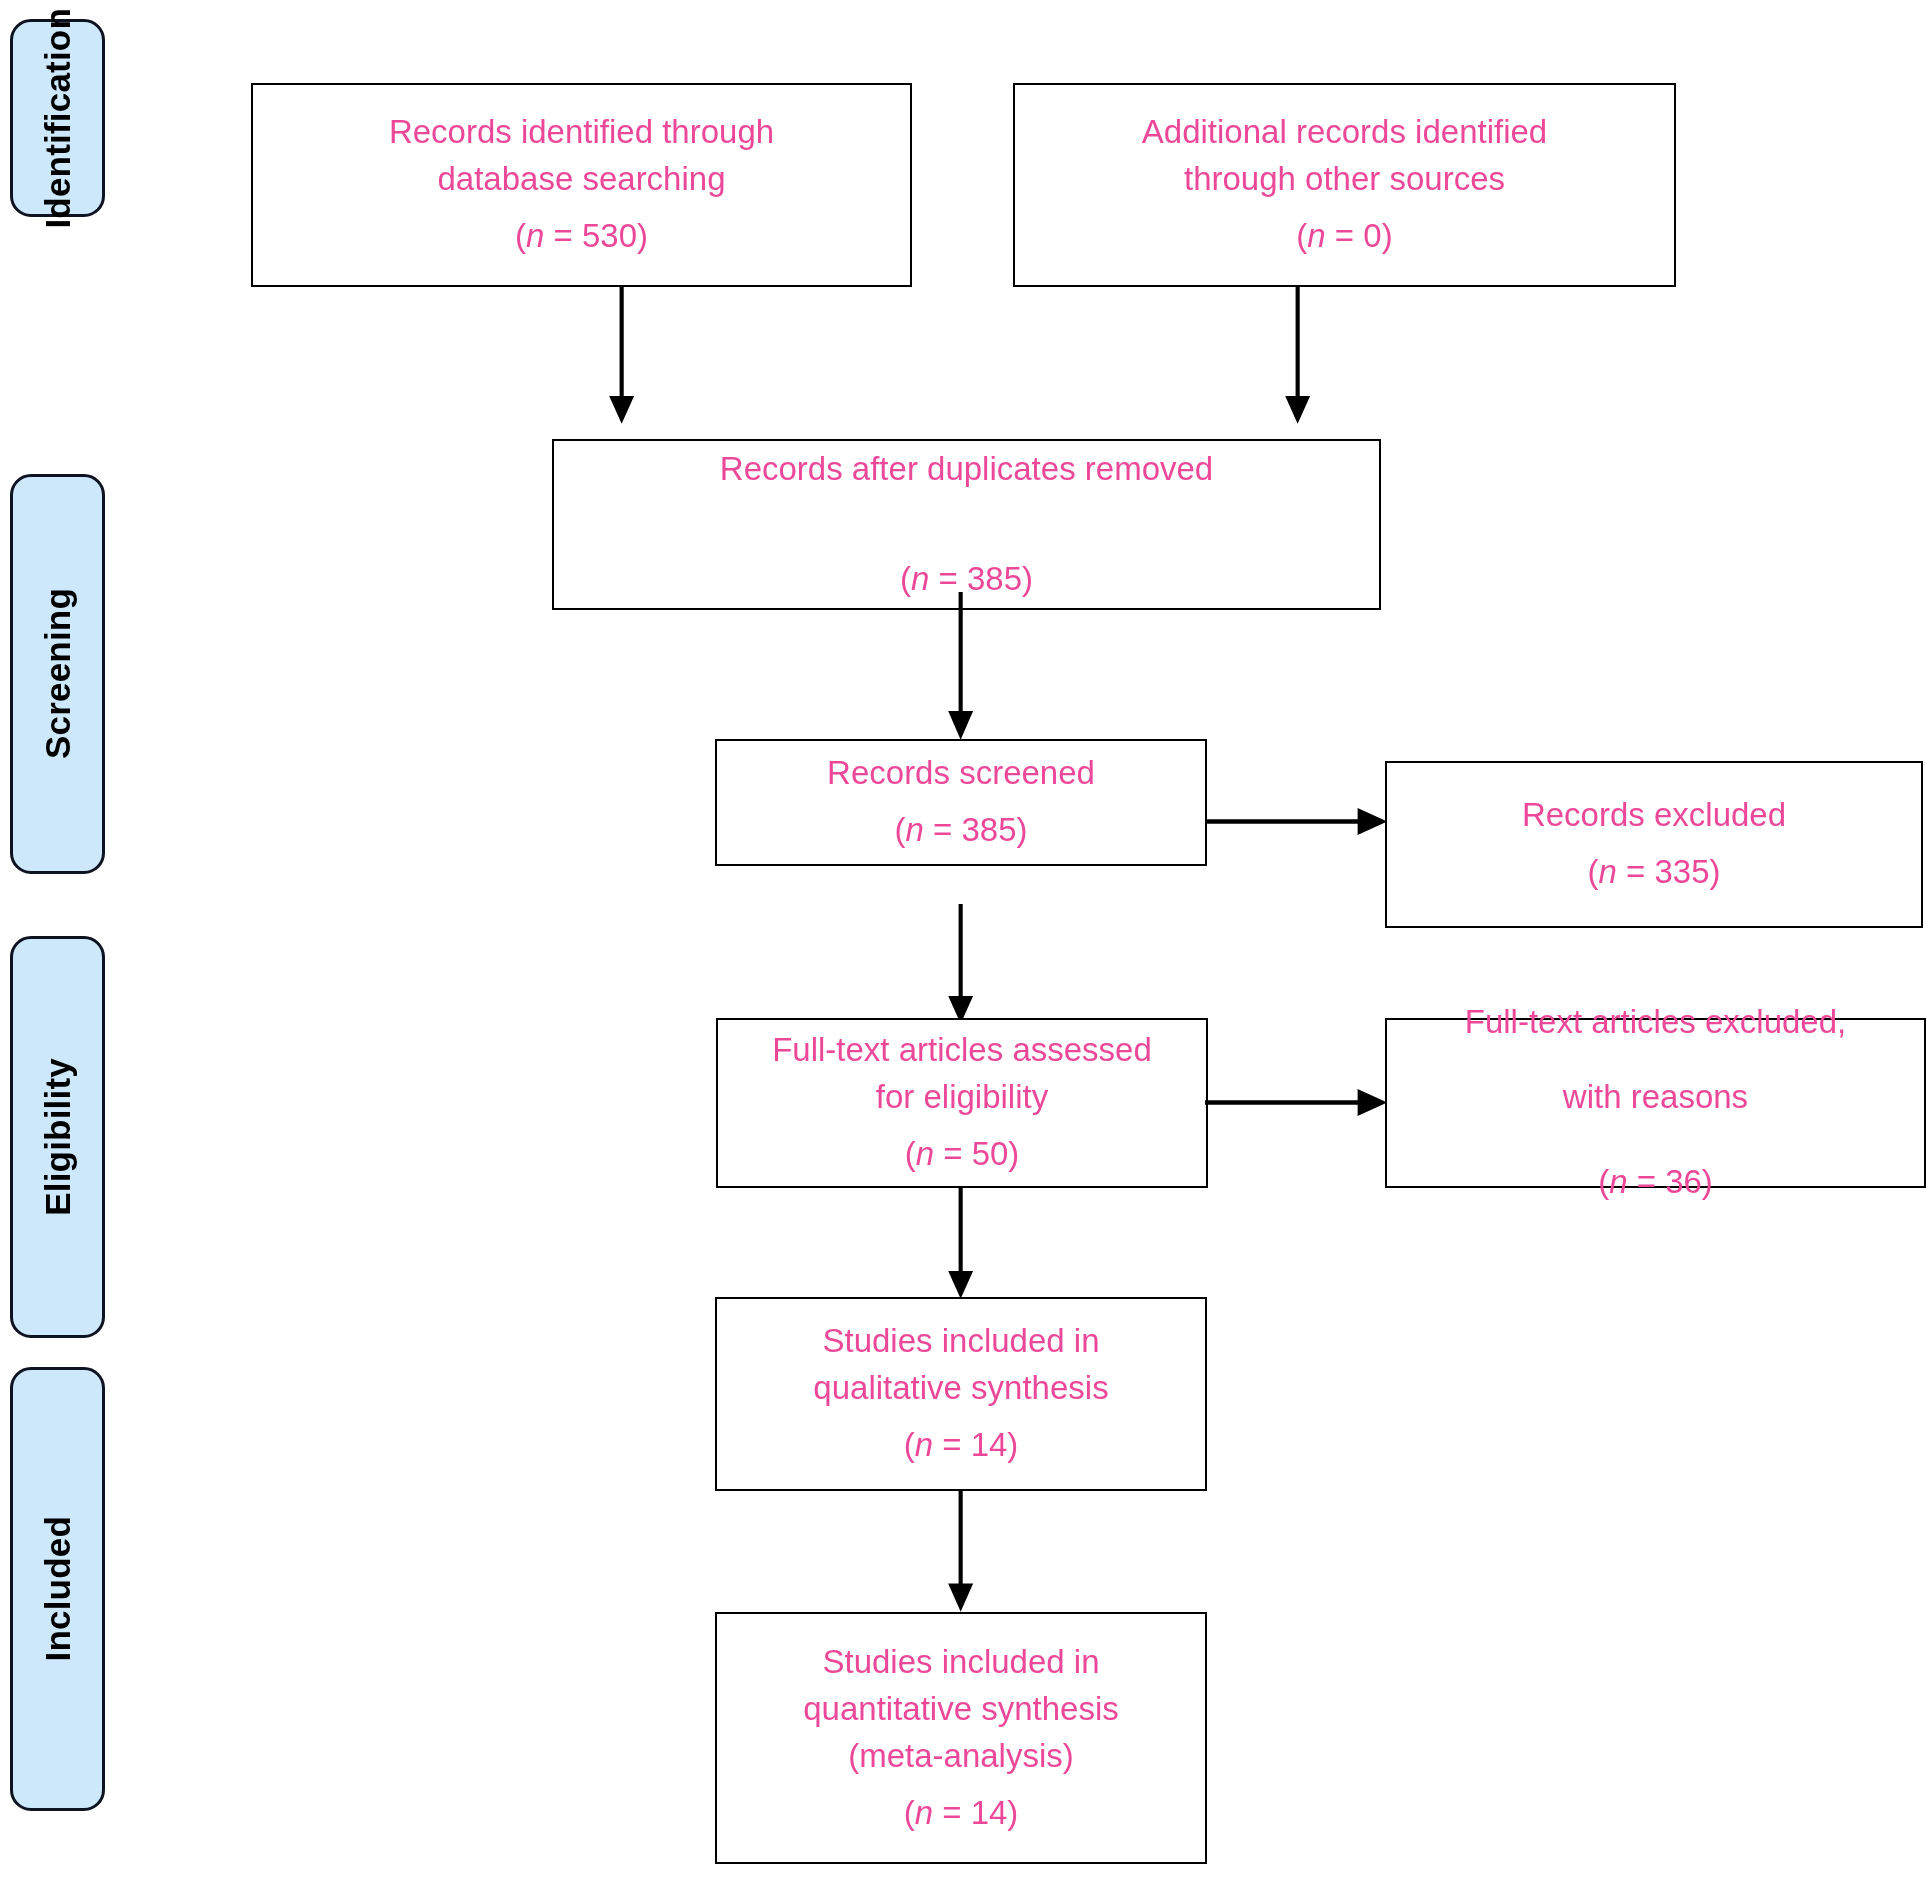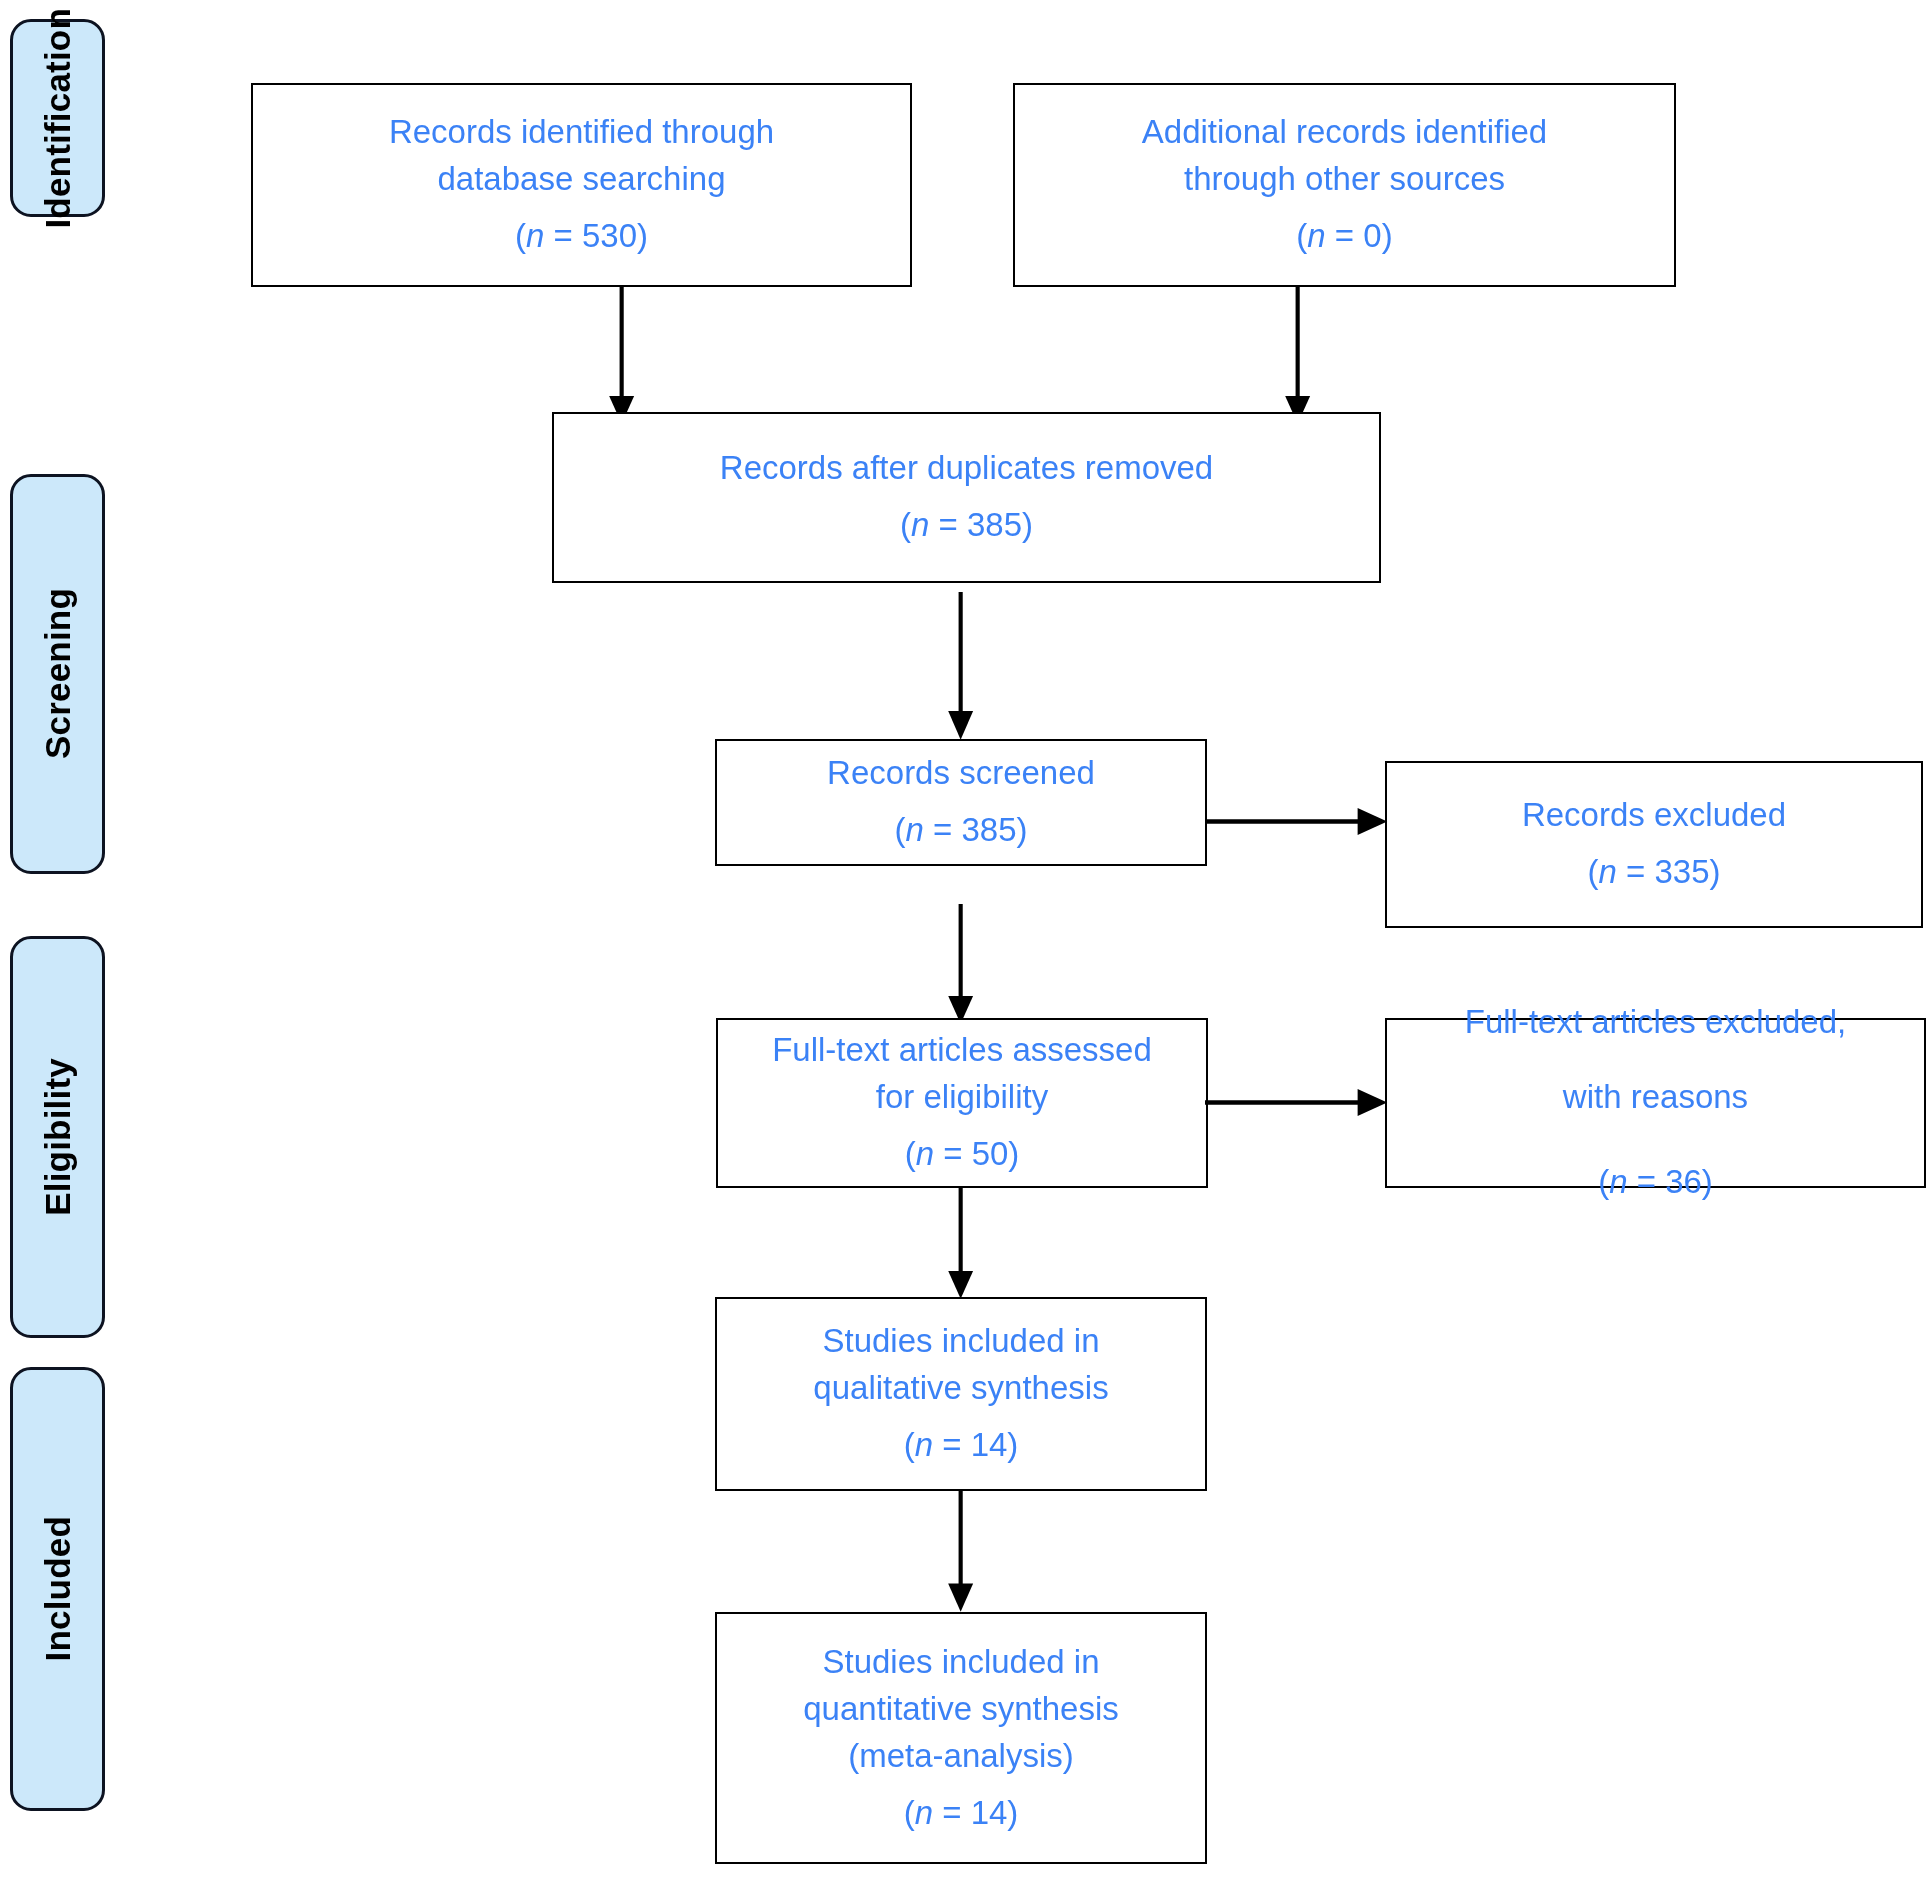--- a/index.html
+++ b/index.html
@@ -46,21 +46,21 @@
     border: 2.8px solid #000000;
     box-sizing: border-box;
     display: flex;
     flex-direction: column;
     align-items: center;
     justify-content: center;
     padding: 4.6px 8.3px;
   }
   .flow-box .line {
     font-size: 33px;
-    color: #3b82f6;
+    color: #ec4899;
     line-height: 1.42;
     text-align: center;
     white-space: nowrap;
   }
   .flow-box .line.n {
     line-height: 1.5;
     margin-top: 8px;
   }
   .flow-box .line .ital {
     font-style: italic;
@@ -115,21 +115,21 @@
     </svg>
   </div>
 
   <div class="conn" style="left:1281px; top:285px; width:37px; height:141px;">
     <svg width="37" height="141" viewBox="0 0 80 305">
       <line x1="36" y1="0" x2="36" y2="258" stroke="#000000" stroke-width="9"></line>
       <polygon points="36,300 9,240 63,240" fill="#000000"></polygon>
     </svg>
   </div>
 
-  <div class="flow-box" style="left:552px; top:412px; width:829px; height:171px;">
+  <div class="flow-box" style="left:552px; top:439px; width:829px; height:171px;justify-content:space-between;">
     <span class="line">Records after duplicates removed</span>
     <span class="line n"><span>(</span><span class="ital">n</span><span> = </span><span>385</span><span>)</span></span>
   </div>
 
   <div class="conn" style="left:944px; top:592px; width:37px; height:150px;">
     <svg width="37" height="150" viewBox="0 0 80 325">
       <line x1="36" y1="0" x2="36" y2="276" stroke="#000000" stroke-width="9"></line>
       <polygon points="36,320 9,258 63,258" fill="#000000"></polygon>
     </svg>
   </div>

